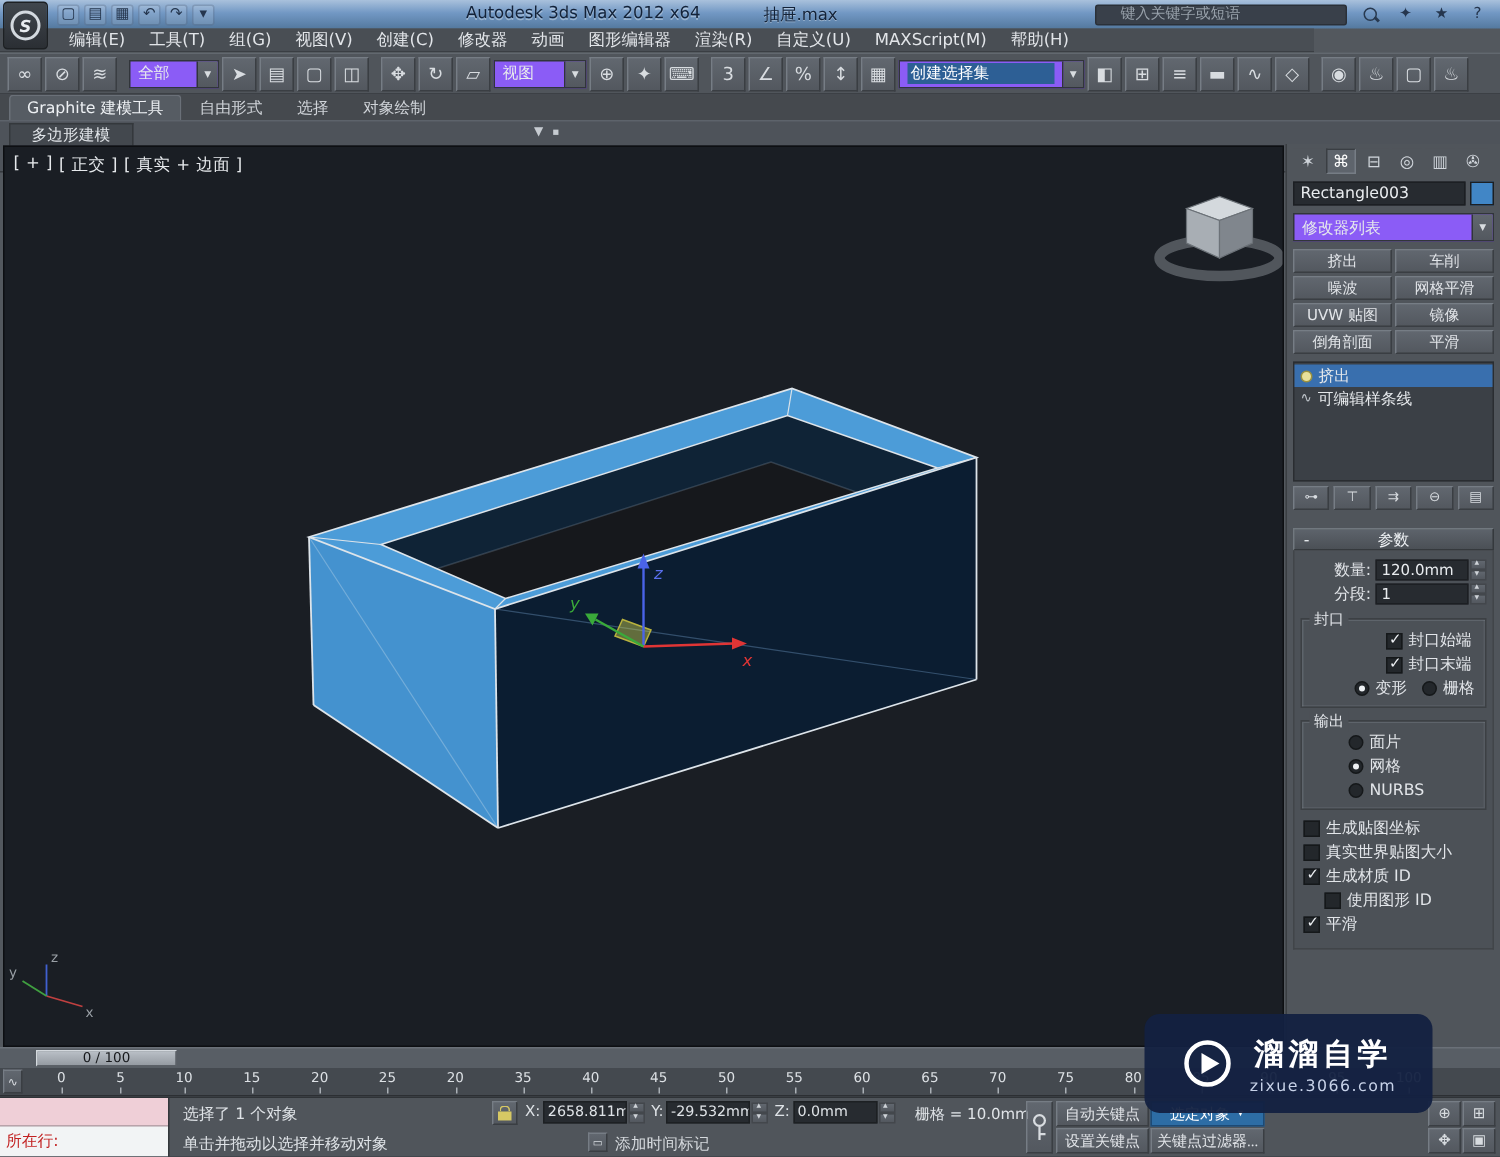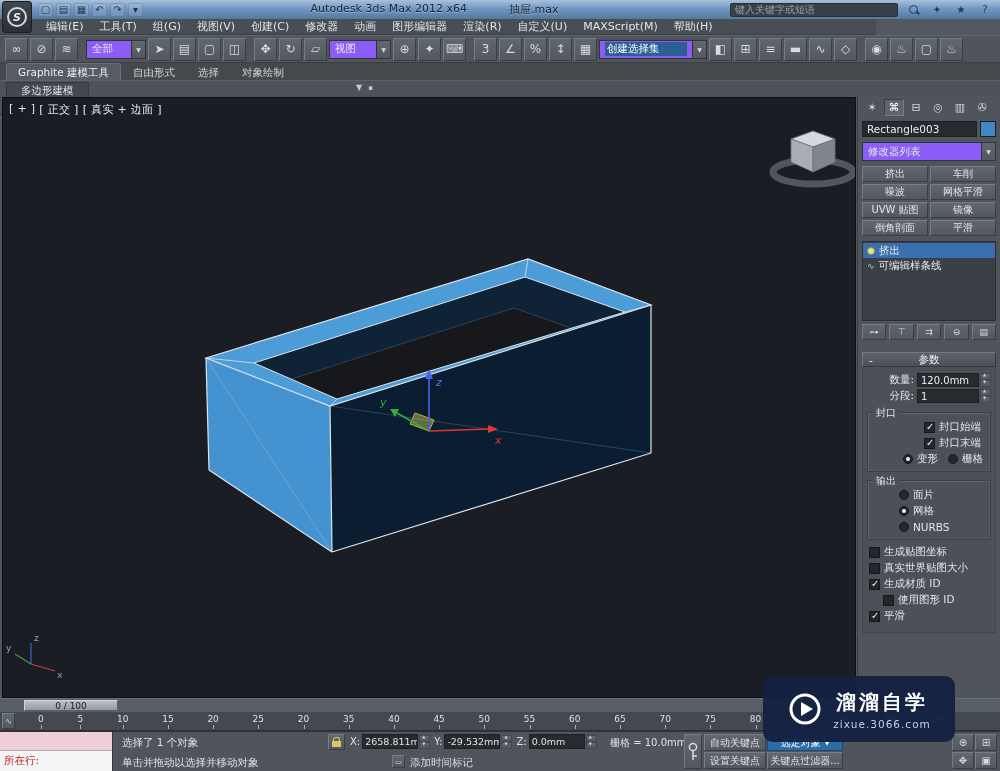--- a/index.html
+++ b/index.html
@@ -8,21 +8,21 @@
 #root{position:relative;width:1000px;height:771px;background:#53585e;}
 
 
 #titlebar{position:absolute;left:0;top:0;width:1000px;height:19px;background:linear-gradient(#a9c1dc,#7298c4 45%,#54799f);display:flex;align-items:center;padding-left:38px;}
 #applogo{position:absolute;left:2px;top:1px;width:30px;height:32px;background:linear-gradient(#40464d,#2b2f34);border:1px solid #1d2023;border-radius:3px;z-index:20;display:flex;align-items:center;justify-content:center;}
 #applogo span{width:20px;height:20px;border:2px solid #d3d9df;border-radius:50%;color:#e8ecf0;font-size:11px;font-weight:bold;font-style:italic;display:flex;align-items:center;justify-content:center;}
 .qat{display:flex;gap:3px;align-items:center;}
 .qicon{width:15px;height:14px;font-size:10px;color:#25364e;display:flex;align-items:center;justify-content:center;background:rgba(255,255,255,0.12);border:1px solid rgba(40,60,90,0.25);border-radius:2px;}
 .titletext{flex:1;display:flex;justify-content:center;gap:42px;color:#132238;text-shadow:0 1px 0 rgba(255,255,255,0.35);font-size:11px;}
 #searchwrap{display:flex;align-items:center;gap:10px;padding:0 8px 0 4px;}
-#searchwrap input{width:168px;height:14px;background:#39404a;border:1px solid #2a3038;border-radius:2px;color:#cfd6dd;font-size:10px;padding:0 4px;font-family:inherit;}
+#searchwrap input{width:168px;height:14px;background:#39404a;border:1px solid #2a3038;border-radius:2px;color:#cfd6dd;font-size:10px;padding:0 16px;font-family:inherit;}
 #searchwrap input::placeholder{color:#98a1ab;}
 .mag{width:12px;height:12px;position:relative;display:inline-block;}
 .mag::before{content:"";position:absolute;left:1px;top:1px;width:7px;height:7px;border:1.5px solid #28394f;border-radius:50%;}
 .mag::after{content:"";position:absolute;left:8px;top:8px;width:4px;height:1.5px;background:#28394f;transform:rotate(45deg);}
 .infoicon{font-size:10px;color:#25364e;width:14px;text-align:center;}
 
 
 #menubar{position:absolute;left:0;top:19px;width:876px;height:16px;background:#494e54;display:flex;align-items:center;padding-left:38px;border-bottom:1px solid #3a3e43;}
 .mitem{padding:0 8px;color:#e2e5e9;font-size:11px;line-height:16px;}
 
@@ -109,21 +109,21 @@
 #selstatus{position:absolute;left:122px;top:4px;color:#dfe3e7;font-size:10.5px;}
 #lockbtn{position:absolute;left:328px;top:2px;width:17px;height:16px;display:flex;flex-direction:column;align-items:center;justify-content:center;}
 .lockshackle{width:7px;height:4px;border:1.5px solid #d6c864;border-bottom:none;border-radius:3px 3px 0 0;}
 .lockbody{width:9px;height:6px;background:#d6c864;}
 #coords{position:absolute;left:350px;top:2px;display:flex;gap:4px;align-items:center;}
 .coordgrp{display:flex;align-items:center;}
 .clabel{color:#dfe3e7;font-size:10px;margin-right:2px;}
 .sfield{width:56px;height:15px;background:#272b30;border:1px solid #1d2023;color:#dfe3e7;font-size:9.5px;padding:0 2px;display:flex;align-items:center;white-space:nowrap;overflow:hidden;}
 #gridlabel{position:absolute;left:610px;top:4px;color:#dfe3e7;font-size:10px;white-space:nowrap;}
 #keybtn{position:absolute;left:684px;top:2px;width:18px;height:35px;display:flex;align-items:center;justify-content:center;}
-#keycluster{position:absolute;left:704px;top:2px;display:grid;grid-template-columns:62px 76px;grid-auto-rows:17px;gap:1px;}
+#keycluster{position:absolute;left:704px;top:2px;display:grid;grid-template-columns:62px 76px;grid-auto-rows:17px;gap:1px;font-family:Liberation Serif, serif;}
 .skbtn{background:linear-gradient(#61676f,#53585f);border:1px solid;border-color:#767d85 #3a3e43 #3a3e43 #767d85;color:#e2e5e9;font-size:10px;display:flex;align-items:center;justify-content:center;white-space:nowrap;}
 .skcombo{background:#2d6da5;border:1px solid #1d4a75;color:#fff;font-size:10px;display:flex;align-items:center;justify-content:center;gap:4px;white-space:nowrap;}
 .skcombo::after{content:"▼";font-size:6px;}
 #navcluster{position:absolute;left:952px;top:2px;display:grid;grid-template-columns:22px 22px;grid-auto-rows:17px;gap:1px;}
 .navbtn{background:linear-gradient(#61676f,#53585f);border:1px solid;border-color:#767d85 #3a3e43 #3a3e43 #767d85;color:#d8dce0;font-size:10px;display:flex;align-items:center;justify-content:center;}
 #prompt{position:absolute;left:122px;top:24px;color:#dfe3e7;font-size:10.5px;}
 #timetagicon{position:absolute;left:392px;top:23px;width:13px;height:13px;font-size:7px;}
 #timetag{position:absolute;left:410px;top:24px;color:#d5d9dd;font-size:10.5px;}
 
 
@@ -218,21 +218,21 @@
     <span class="tsep"></span>
     <span class="tgroup">
         <span class="tbtn">3</span>
         <span class="tbtn">∠</span>
         <span class="tbtn">%</span>
         <span class="tbtn">↕</span>
       </span>
     <span class="tgroup">
         <span class="tbtn">▦</span>
       </span>
-    <div class="combo hl" style="width:108px;">
+    <div class="combo hl" style="width:124px;">
       <span class="cval">创建选择集</span>
         <span class="arr"></span>
     </div>
     <span class="tgroup">
         <span class="tbtn">◧</span>
         <span class="tbtn">⊞</span>
         <span class="tbtn">≡</span>
         <span class="tbtn">▬</span>
         <span class="tbtn">∿</span>
         <span class="tbtn">◇</span>

